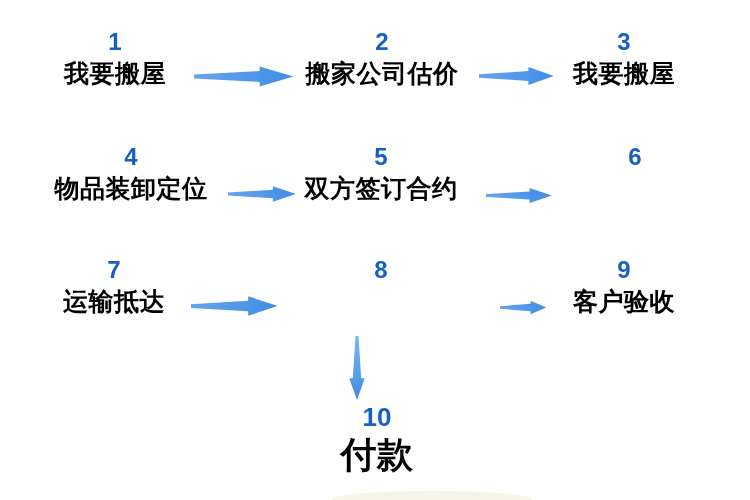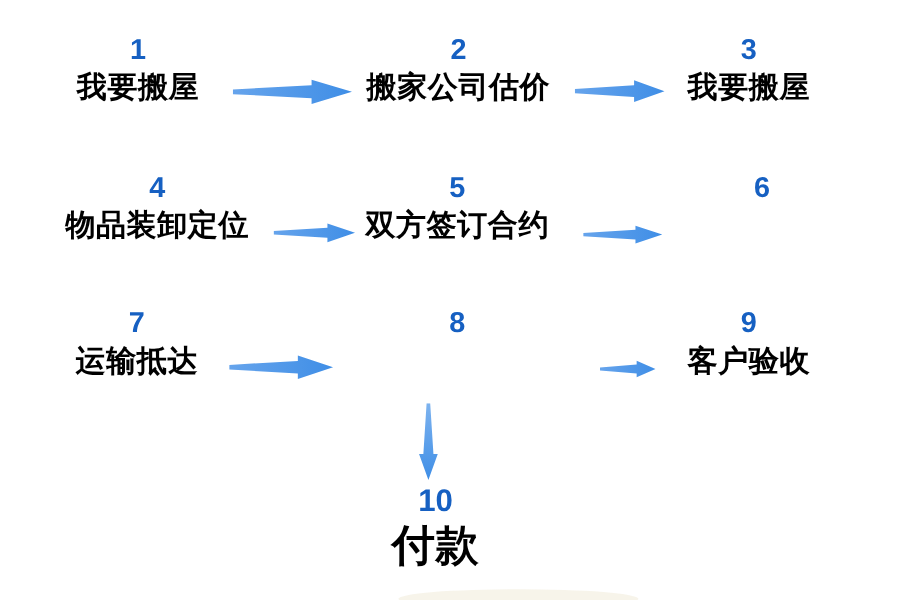--- a/index.html
+++ b/index.html
@@ -46,21 +46,21 @@
   
   .s1  { left: 115px; top: 27px; }
   .s2  { left: 382px; top: 27px; }
   .s3  { left: 624px; top: 27px; }
   .s4  { left: 131px; top: 142px; }
   .s5  { left: 381px; top: 142px; }
   .s6  { left: 635px; top: 142px; }
   .s7  { left: 114px; top: 255px; }
   .s8  { left: 381px; top: 255px; }
   .s9  { left: 624px; top: 255px; }
-  .s10 { left: 363px; top: 402px; }
+  .s10 { left: 377px; top: 402px; }
   .arrow {
     position: absolute;
   }
   .arrow svg { display: block; width: 100%; height: 100%; }
   .a1 { left: 194px; top: 61px;  width: 101px; height: 31px; }
   .a2 { left: 479px; top: 62px;  width: 76px;  height: 28px; }
   .a3 { left: 228px; top: 182px; width: 69px;  height: 24px; }
   .a4 { left: 486px; top: 184px; width: 67px;  height: 23px; }
   .a5 { left: 191px; top: 291px; width: 88px;  height: 30px; }
   .a6 { left: 500px; top: 297px; width: 47px;  height: 21px; }

